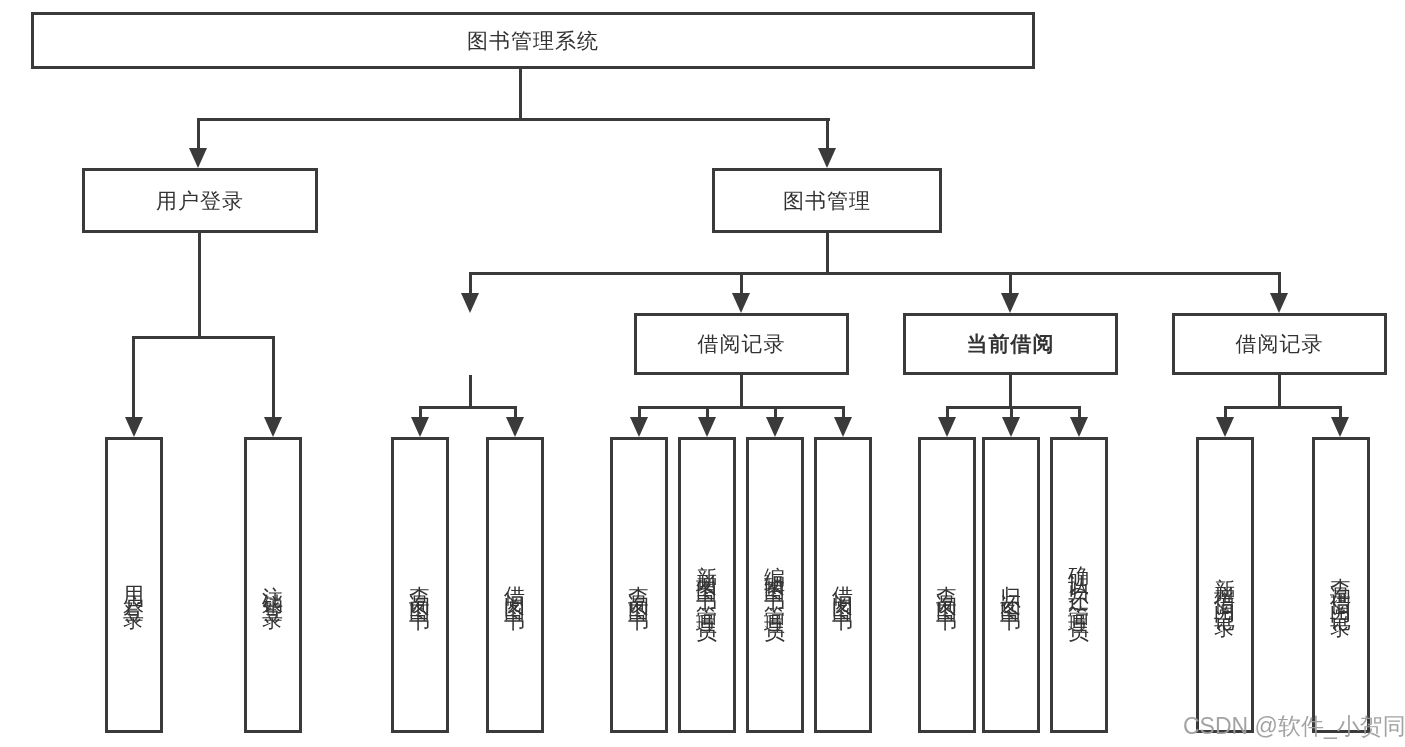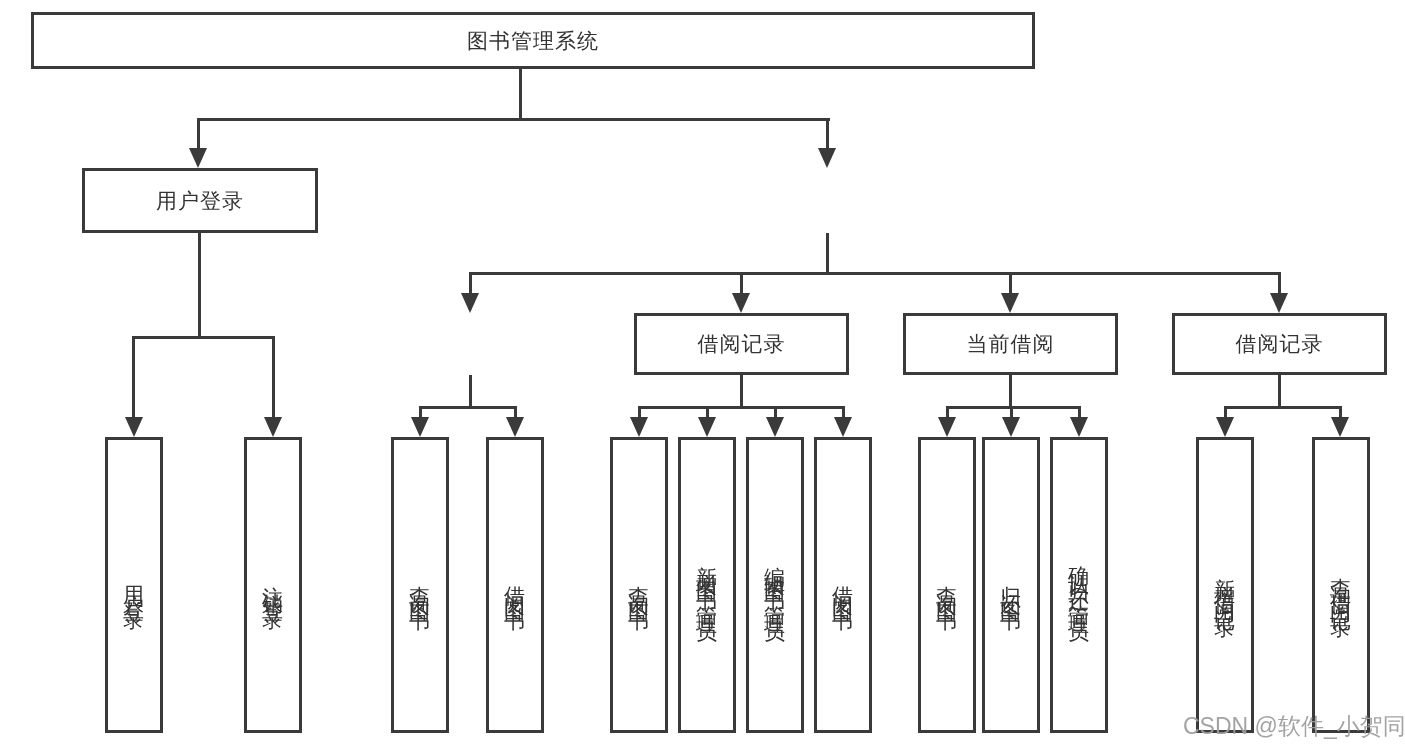--- a/index.html
+++ b/index.html
@@ -34,25 +34,28 @@
 
 <div class="canvas">
 
   <div class="node" style="left:31px; top:12px; width:1004px; height:57px;">
     <span>图书管理系统</span>
   </div>
 
   <div class="node" style="left:82px; top:168px; width:236px; height:65px;">
     <span>用户登录</span>
   </div>
+  <div class="node" style="left:712px; top:168px; width:230px; height:65px;">
+    <span>图书管理</span>
+  </div>
 
   <div class="node" style="left:634px; top:313px; width:215px; height:62px;">
     <span>借阅记录</span>
   </div>
-  <div class="node" style="left:903px; top:313px; width:215px; height:62px;">
+  <div class="node" style="left:903px; top:313px; width:215px; height:62px;font-weight:bold;">
     <span>当前借阅</span>
   </div>
   <div class="node" style="left:1172px; top:313px; width:215px; height:62px;">
     <span>借阅记录</span>
   </div>
 
   <div class="node leaf" style="left:105px; top:437px; width:58px; height:296px;">
     <span class="vtext">用户登录</span>
   </div>
   <div class="node leaf" style="left:244px; top:437px; width:58px; height:296px;">

